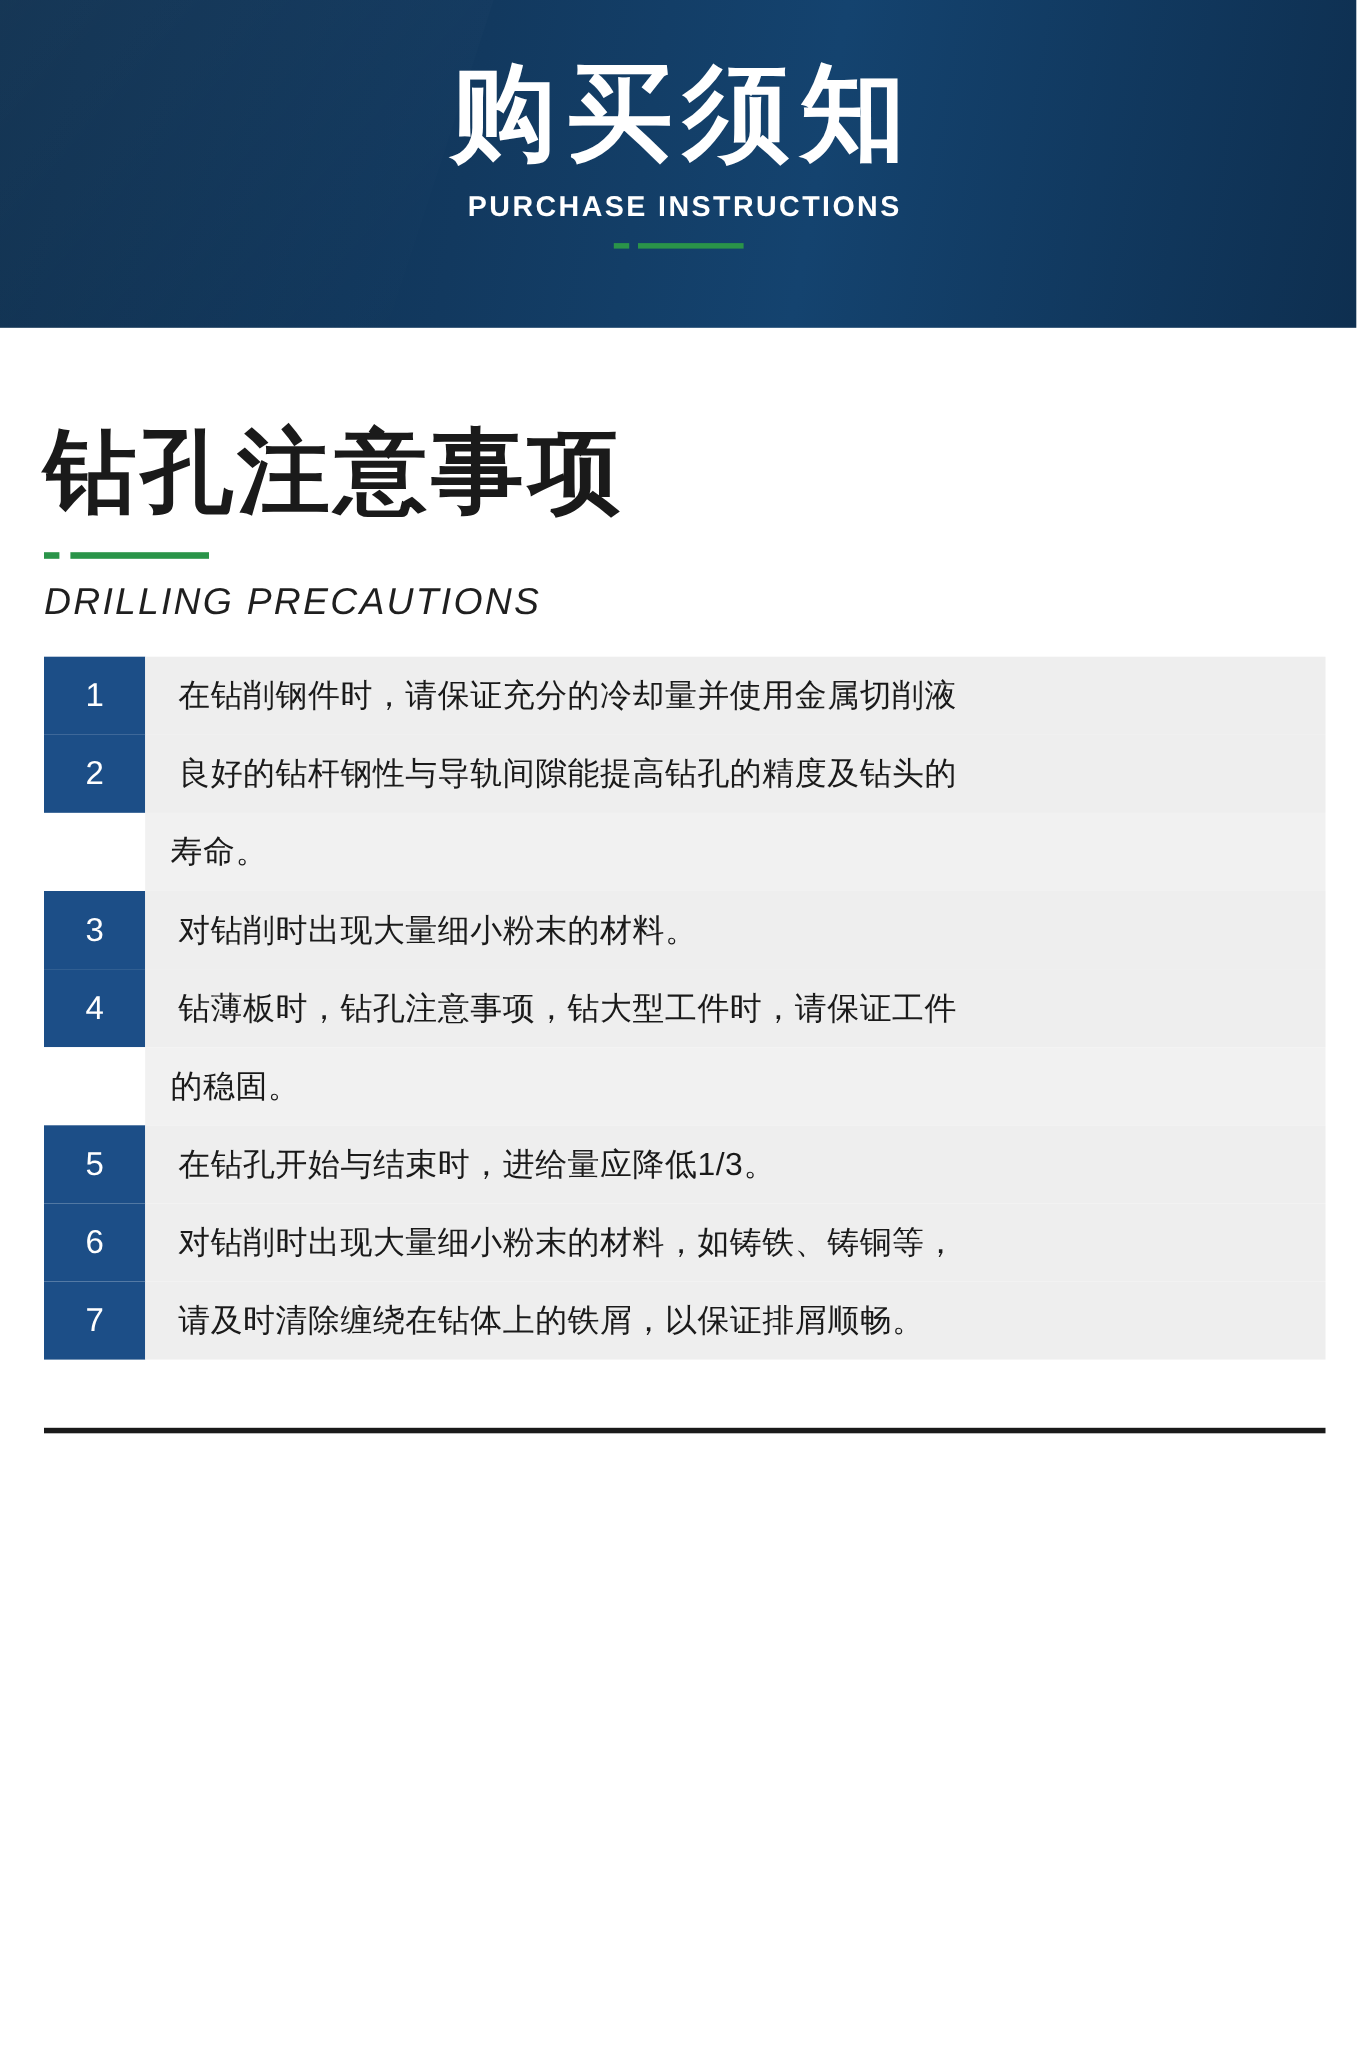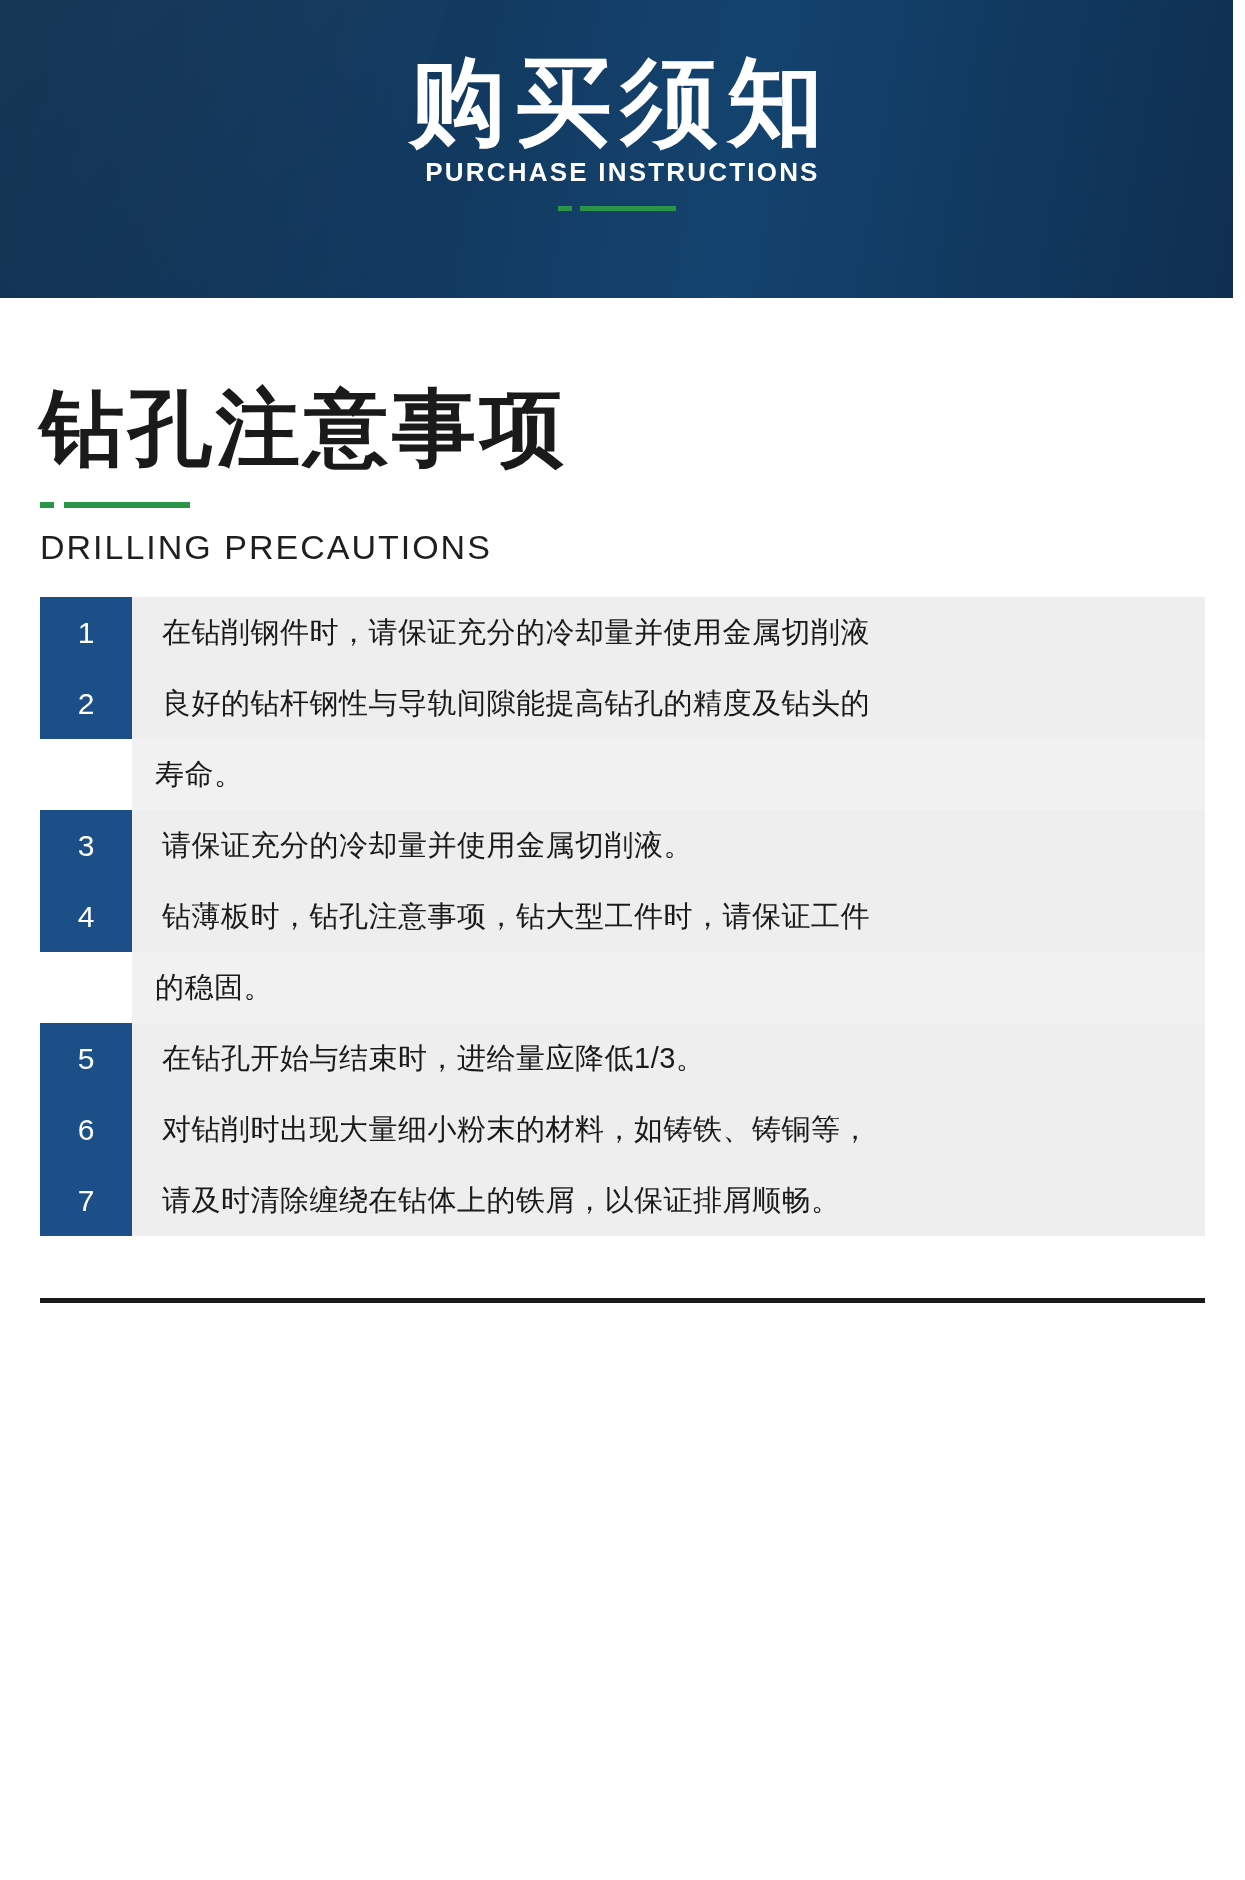--- a/index.html
+++ b/index.html
@@ -45,21 +45,21 @@
   .banner-title {
     font-size: 96px;
     line-height: 1.05;
     font-weight: bold;
     color: #ffffff;
     letter-spacing: 10px;
     text-indent: 10px;
     font-family: "DejaVu Sans", "Liberation Sans", sans-serif;
   }
   .banner-sub {
-    margin-top: 4px;
+    margin-top: 19px;
     font-size: 26px;
     font-weight: bold;
     letter-spacing: 2.2px;
     color: #ffffff;
     padding-left: 12px;
   }
   .banner-rule {
     margin: 18px auto 0 auto;
     width: 118px;
     height: 5px;
@@ -101,20 +101,21 @@
     height: 6px;
     background: #2a9449;
   }
   .sec-rule .seg.s1 { left: 0; width: 14px; }
   .sec-rule .seg.s2 { left: 24px; width: 126px; }
   .sec-sub {
     margin-top: 20px;
     font-size: 34px;
     letter-spacing: 2px;
     color: #1f1f1f;
+    font-style: italic;
   }
 
   .lead {
     margin-top: 86px;
     font-size: 34px;
     font-weight: bold;
     color: #141414;
     letter-spacing: 0.5px;
   }
 
@@ -193,21 +194,21 @@
       <div class="row even">
         <div class="num-cell">2</div>
         <div class="text-cell">良好的钻杆钢性与导轨间隙能提高钻孔的精度及钻头的</div>
       </div>
       <div class="row even alt">
         <div class="num-cell blank"></div>
         <div class="text-cell">寿命。</div>
       </div>
       <div class="row odd">
         <div class="num-cell">3</div>
-        <div class="text-cell">请保证充分的冷却量并使用金属切削液。</div>
+        <div class="text-cell">对钻削时出现大量细小粉末的材料。</div>
       </div>
       <div class="row even">
         <div class="num-cell">4</div>
         <div class="text-cell">钻薄板时，钻孔注意事项，钻大型工件时，请保证工件</div>
       </div>
       <div class="row even alt">
         <div class="num-cell blank"></div>
         <div class="text-cell">的稳固。</div>
       </div>
       <div class="row odd">

